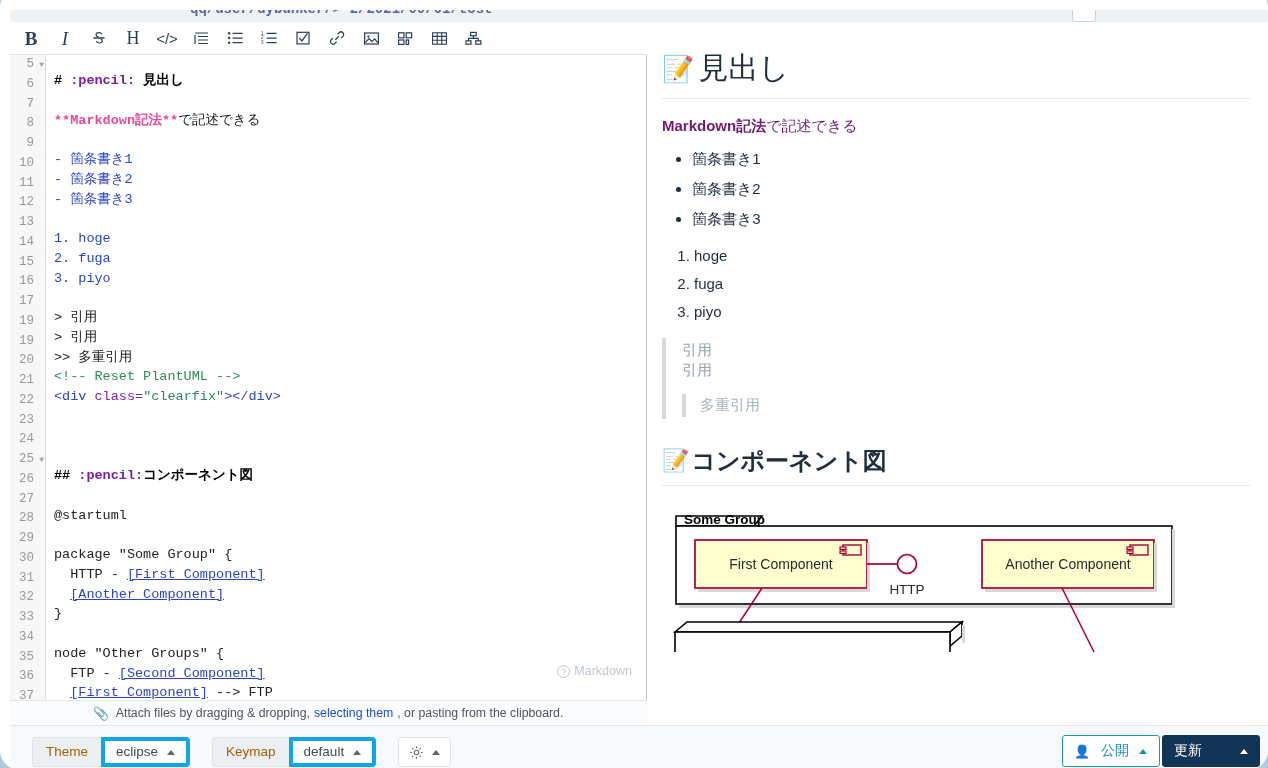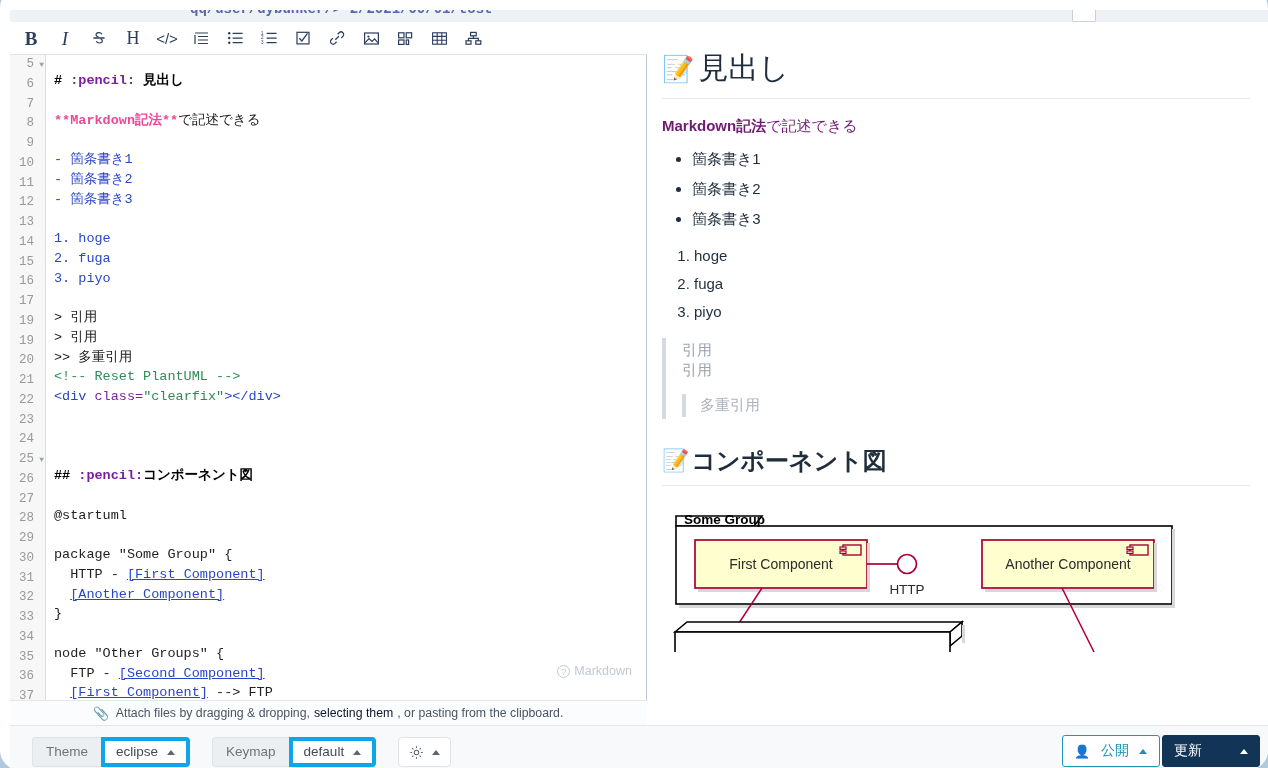--- a/index.html
+++ b/index.html
@@ -125,21 +125,21 @@
   
   #attach-bar {
     position: absolute; left: 0; top: 690px; width: 637px; height: 25px;
     background: #fbfcfd;
     border-top: 1px solid #e3e7ec;
     display: flex; align-items: center; justify-content: center;
     font-size: 12.3px; color: #4a5562;
     gap: 4px;
   }
   #attach-bar .clip { color: #8d98a6; font-size: 13px; margin-right: 2px; }
-  #attach-link { color: #0f172a; cursor: pointer; }
+  #attach-link { color: #1d4ed8; cursor: pointer; }
 
   
   #preview-pane {
     position: absolute; left: 638px; top: 12px; width: 630px; height: 703px;
     background: #ffffff;
     overflow: hidden;
     padding: 26px 28px 0 14px;
   }
   .pv-h1 {
     display: flex; align-items: center; gap: 4px;
@@ -188,21 +188,21 @@
     position: absolute; left: 0; top: 715px; width: 1268px; height: 53px;
     background: #f7f9fb;
     border-top: 1px solid #e3e7ec;
     display: flex; align-items: center;
   }
   .seg-group { display: flex; margin-left: 22px; }
   .seg-label {
     background: #eceff2; border: 1px solid #dfe3e8; border-right: none;
     border-radius: 4px 0 0 4px;
     padding: 0 13px; height: 30px; line-height: 28px;
-    font-size: 13.5px; color: #737373;
+    font-size: 13.5px; color: #a16207;
   }
   .seg-value {
     background: #ffffff; border: 4px solid #0ea5e9;
     border-radius: 0 4px 4px 0;
     padding: 0 11px; height: 30px; line-height: 28px;
     font-size: 13.5px; color: #3f4a56;
     display: flex; align-items: center; gap: 9px; cursor: pointer;
   }
   .caret-up {
     width: 0; height: 0;

